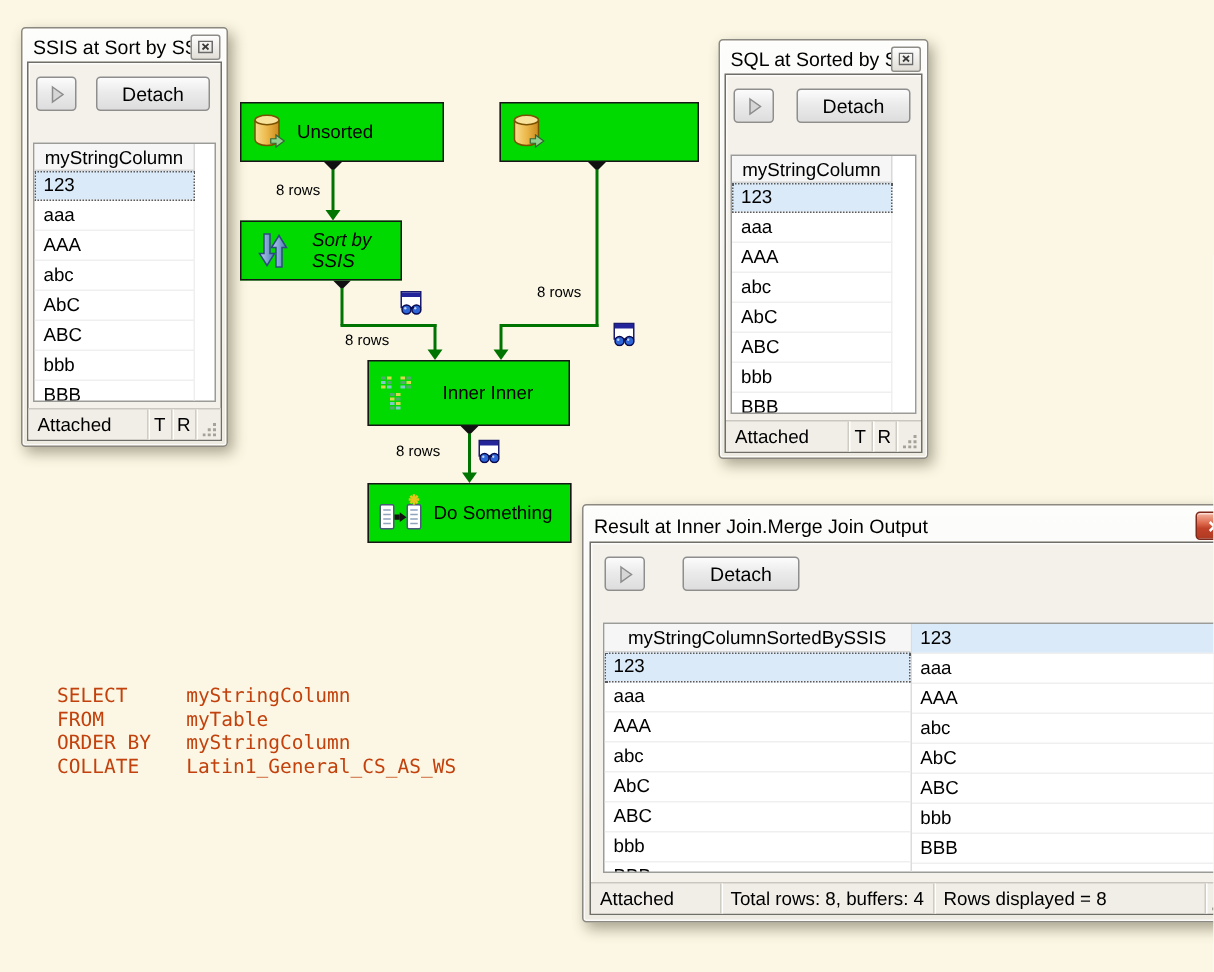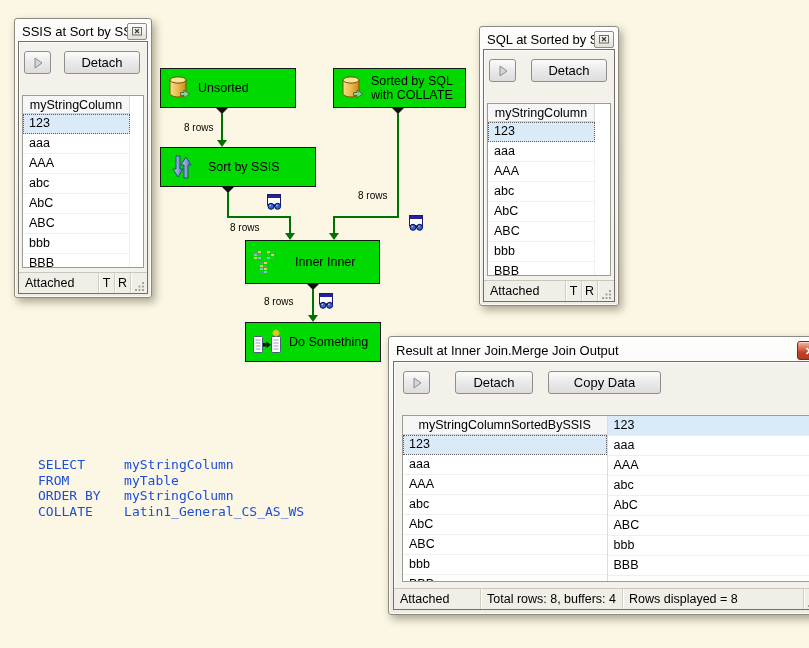--- a/index.html
+++ b/index.html
@@ -81,21 +81,21 @@
   .tri-out{position:absolute;width:0;height:0;border-left:6px solid transparent;
     border-right:6px solid transparent;border-top:6px solid #101010;}
   .arr-in{position:absolute;width:0;height:0;border-left:5px solid transparent;
     border-right:5px solid transparent;border-top:7px solid #007400;}
   .rows-label{position:absolute;font-size:10px;white-space:nowrap;}
   .viewer{position:absolute;width:17px;height:16px;}
   
   #sql-text{
     position:absolute;left:38px;top:457px;margin:0;
     font-family:"DejaVu Sans Mono", monospace;font-size:13px;line-height:15.5px;
-    color:#1d4ed8;white-space:pre;
+    color:#c2410c;white-space:pre;
   }
   svg{display:block;}
 </style>
 </head>
 <body>
 
 <div id="stage">
 
   <svg width="0" height="0" style="position:absolute">
     <defs>
@@ -183,24 +183,23 @@
     </div>
 
     <div class="node" style="left:333px;top:68px;width:133px;height:40px;">
       <span>
           <svg width="24" height="26" viewBox="0 0 24 26">
             <path d="M3 5 v13 c0 2.2 3.6 4 8 4 s8 -1.8 8 -4 V5" fill="url(#goldBody)" stroke="#7A5200"></path>
             <ellipse cx="11" cy="5" rx="8" ry="3.1" fill="#F7E39B" stroke="#7A5200"></ellipse>
             <path d="M13.5 17.5 h3.5 v-2.5 l5.5 4 -5.5 4 v-2.5 h-3.5 z" fill="#8FCE8F" stroke="#336633" stroke-width="0.8"></path>
           </svg>
         </span>
-      <span>Sorted by SQL with COLLATE</span>
-    </div>
-
-    <div class="node" style="left:160px;top:147px;width:156px;height:40px;">
+    </div>
+
+    <div class="node" style="left:160px;top:147px;width:108px;height:40px;font-style:italic;">
       <span style="margin-left:4px;">
           <svg width="22" height="26" viewBox="0 0 22 26">
             <polygon points="5,2 9,2 9,15 12,15 7,23 2,15 5,15" fill="url(#blueArrow)" stroke="#2B4B7C"></polygon>
             <polygon points="13,24 13,11 10,11 15,3 20,11 17,11 17,24" fill="url(#blueArrow)" stroke="#2B4B7C"></polygon>
           </svg>
         </span>
       <span style="margin-left:8px;">Sort by SSIS</span>
     </div>
 
     <div class="node" style="left:245px;top:240px;width:135px;height:44px;">
@@ -379,21 +378,20 @@
         </span>
     </div>
     <div class="tw-body" style="top:24px;left:4px;right:4px;bottom:4px;">
       <div class="toolbar" style="padding-left:9px;">
         <div class="btn play-btn">
             <svg width="12" height="14" viewBox="0 0 12 14">
               <polygon points="3,2 10,7 3,12" fill="#D6D6D6" stroke="#8C8C8C"></polygon>
             </svg>
           </div>
         <div class="btn detach-lg">Detach</div>
-        <div class="btn copy-lg">Copy Data</div>
       </div>
       <div class="grid-panel gp-result">
         <div class="result-cols">
           <div class="rcol">
             <div class="grid-header" style="height:19px;line-height:19px;">myStringColumnSortedBySSIS</div>
             <div class="grid-row sel-blue sel-focus">123</div>
             <div class="grid-row">aaa</div>
             <div class="grid-row">AAA</div>
             <div class="grid-row">abc</div>
             <div class="grid-row">AbC</div>

